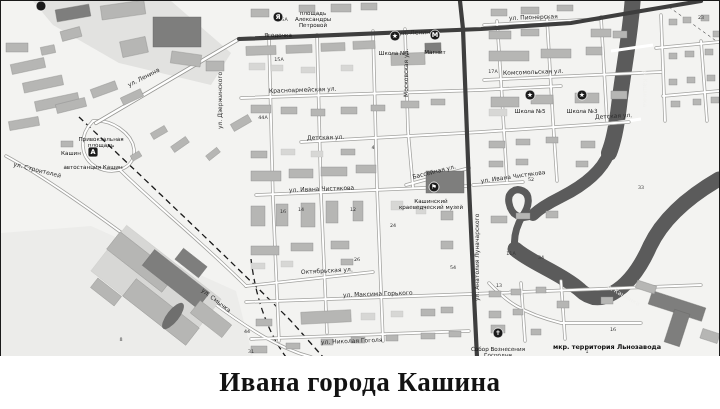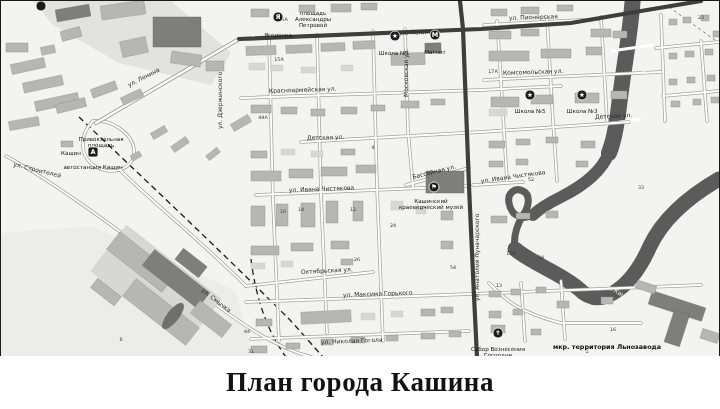--- a/index.html
+++ b/index.html
@@ -379,16 +379,16 @@
             <text x="497" y="334.4" class="poi-glyph">✝</text>
           </g>
           <g>
             <circle cx="40" cy="5" r="5" fill="#1b1b1b" stroke="#ffffff" stroke-width="0.8"></circle>
           </g>
         </g>
     </svg>
   </div>
 
   <div class="title-bar">
-    <h1>План города Кашина</h1>
+    <h1>Ивана города Кашина</h1>
   </div>
 
 </div>
 
 </body></html>

